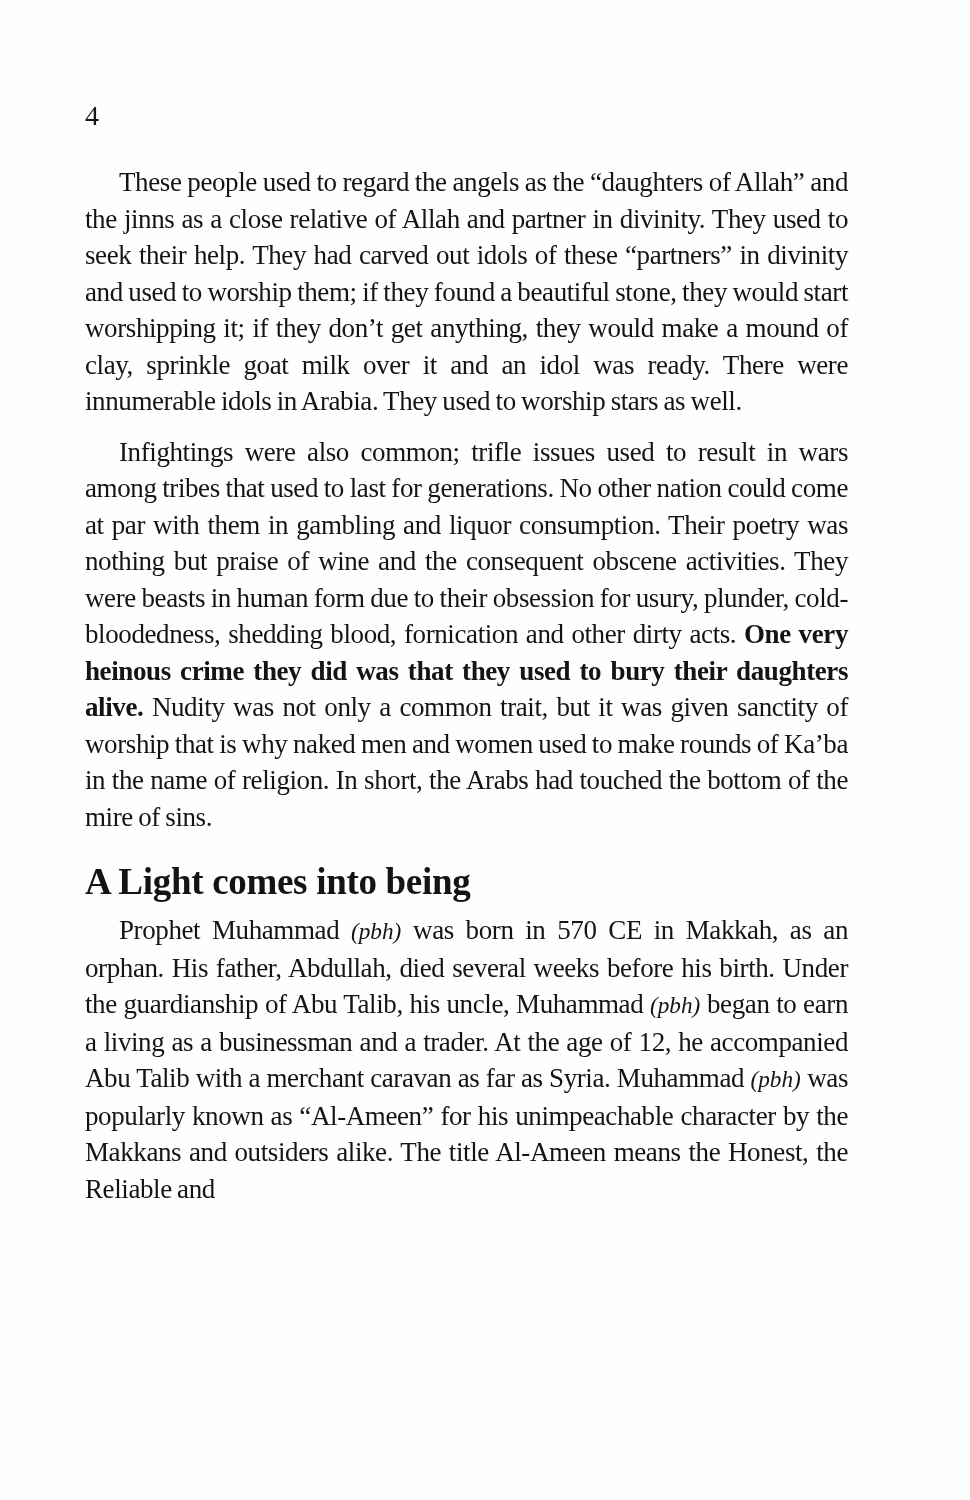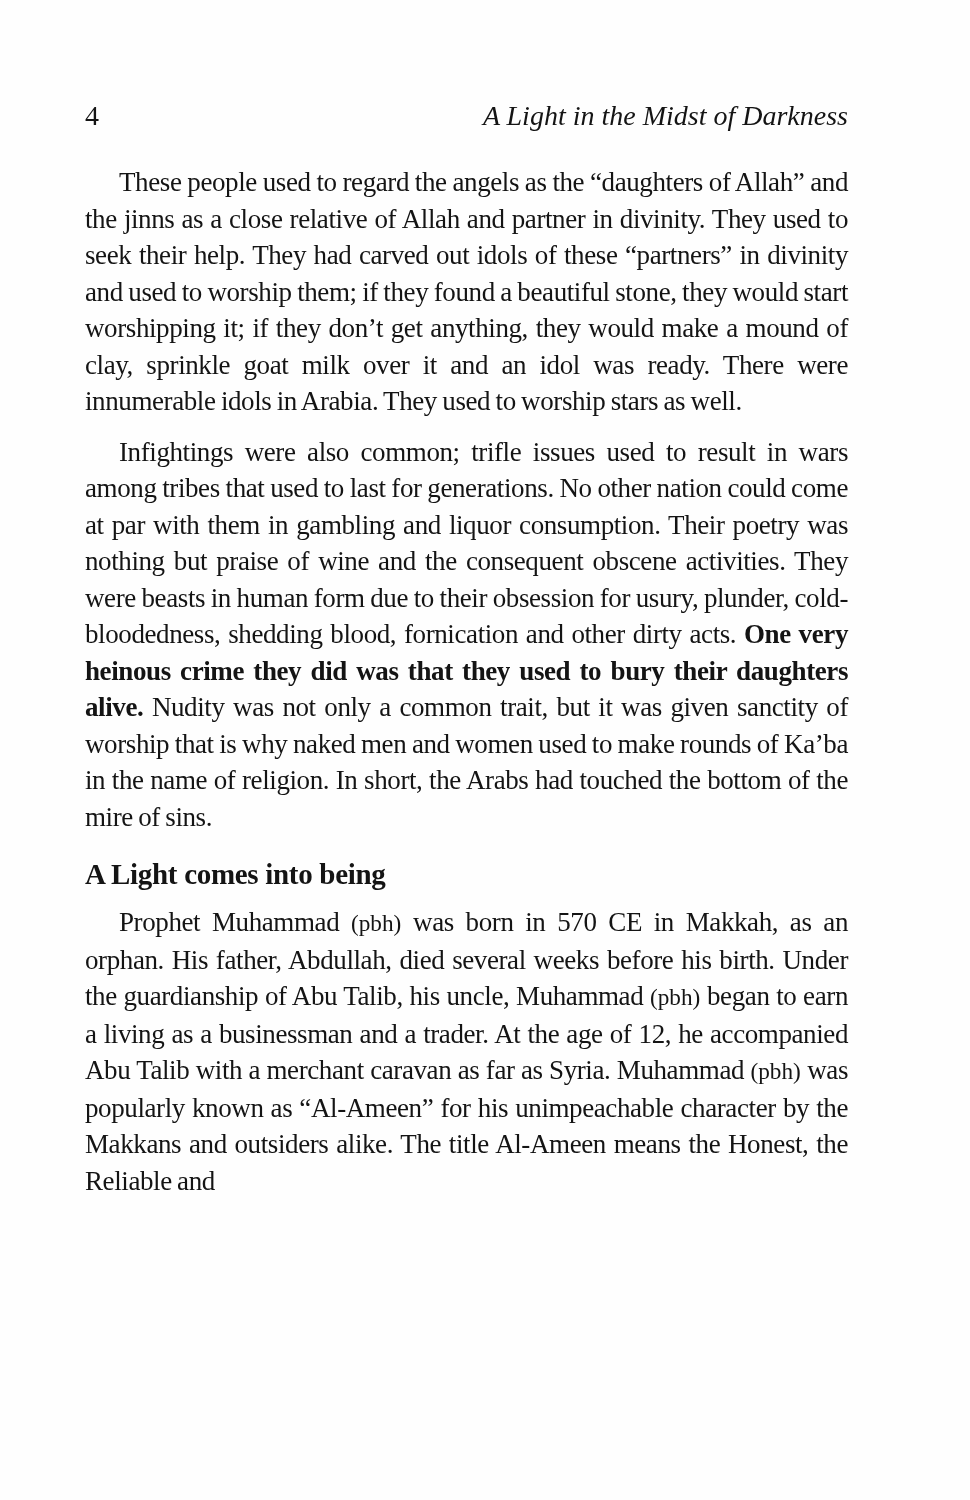--- a/index.html
+++ b/index.html
@@ -60,41 +60,41 @@
 
   .paragraph.indent {
     text-indent: 34px;
   }
 
   .seg-bold {
     font-weight: 700;
   }
 
   .seg-italic {
+    font-style: italic;
     font-size: 0.86em;
     letter-spacing: 0;
   }
 
   .section-heading {
-    font-size: 29px;
+    font-size: 37px;
     line-height: 34px;
     font-weight: 700;
     letter-spacing: -0.3px;
-    margin-top: 22px;
+    margin-top: 30px;
     margin-bottom: 13px;
   }
 </style>
 </head>
 <body>
 
 <div class="page">
 
   <header class="running-header">
     <span class="page-number">4</span>
-    <span class="running-title">A Light in the Midst of Darkness</span>
   </header>
 
   <main class="body-text" id="content">
       <p class="paragraph indent"><span>These people used to regard the angels as the “daughters of Allah” and the jinns as a close relative of Allah and partner in divinity. They used to seek their help. They had carved out idols of these “partners” in divinity and used to worship them; if they found a beautiful stone, they would start worshipping it; if they don’t get anything, they would make a mound of clay, sprinkle goat milk over it and an idol was ready. There were innumerable idols in Arabia. They used to worship stars as well.</span></p>
       <p class="paragraph indent"><span>Infightings were also common; trifle issues used to result in wars among tribes that used to last for generations. No other nation could come at par with them in gambling and liquor consumption. Their poetry was nothing but praise of wine and the consequent obscene activities. They were beasts in human form due to their obsession for usury, plunder, cold-bloodedness, shedding blood, fornication and other dirty acts. </span><span class="seg-bold">One very heinous crime they did was that they used to bury their daughters alive.</span><span> Nudity was not only a common trait, but it was given sanctity of worship that is why naked men and women used to make rounds of Ka’ba in the name of religion. In short, the Arabs had touched the bottom of the mire of sins.</span></p>
       <h2 class="section-heading">A Light comes into being</h2>
       <p class="paragraph indent"><span>Prophet Muhammad </span><span class="seg-italic">(pbh)</span><span> was born in 570 CE in Makkah, as an orphan. His father, Abdullah, died several weeks before his birth. Under the guardianship of Abu Talib, his uncle, Muhammad </span><span class="seg-italic">(pbh)</span><span> began to earn a living as a businessman and a trader. At the age of 12, he accompanied Abu Talib with a merchant caravan as far as Syria. Muhammad </span><span class="seg-italic">(pbh)</span><span> was popularly known as “Al-Ameen” for his unimpeachable character by the Makkans and outsiders alike. The title Al-Ameen means the Honest, the Reliable and</span></p>
     </main>
 
 </div>

